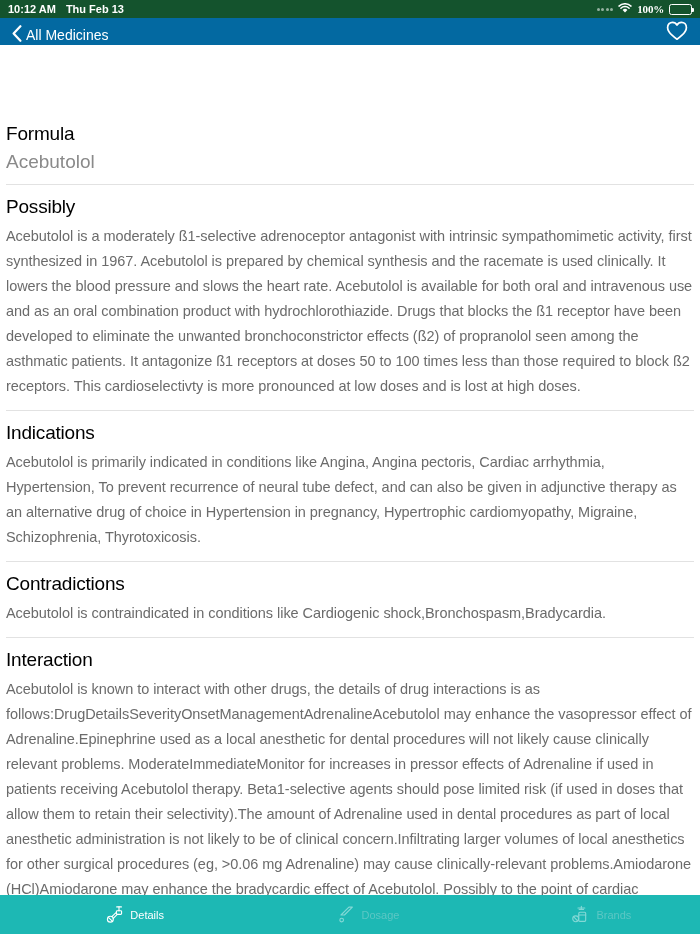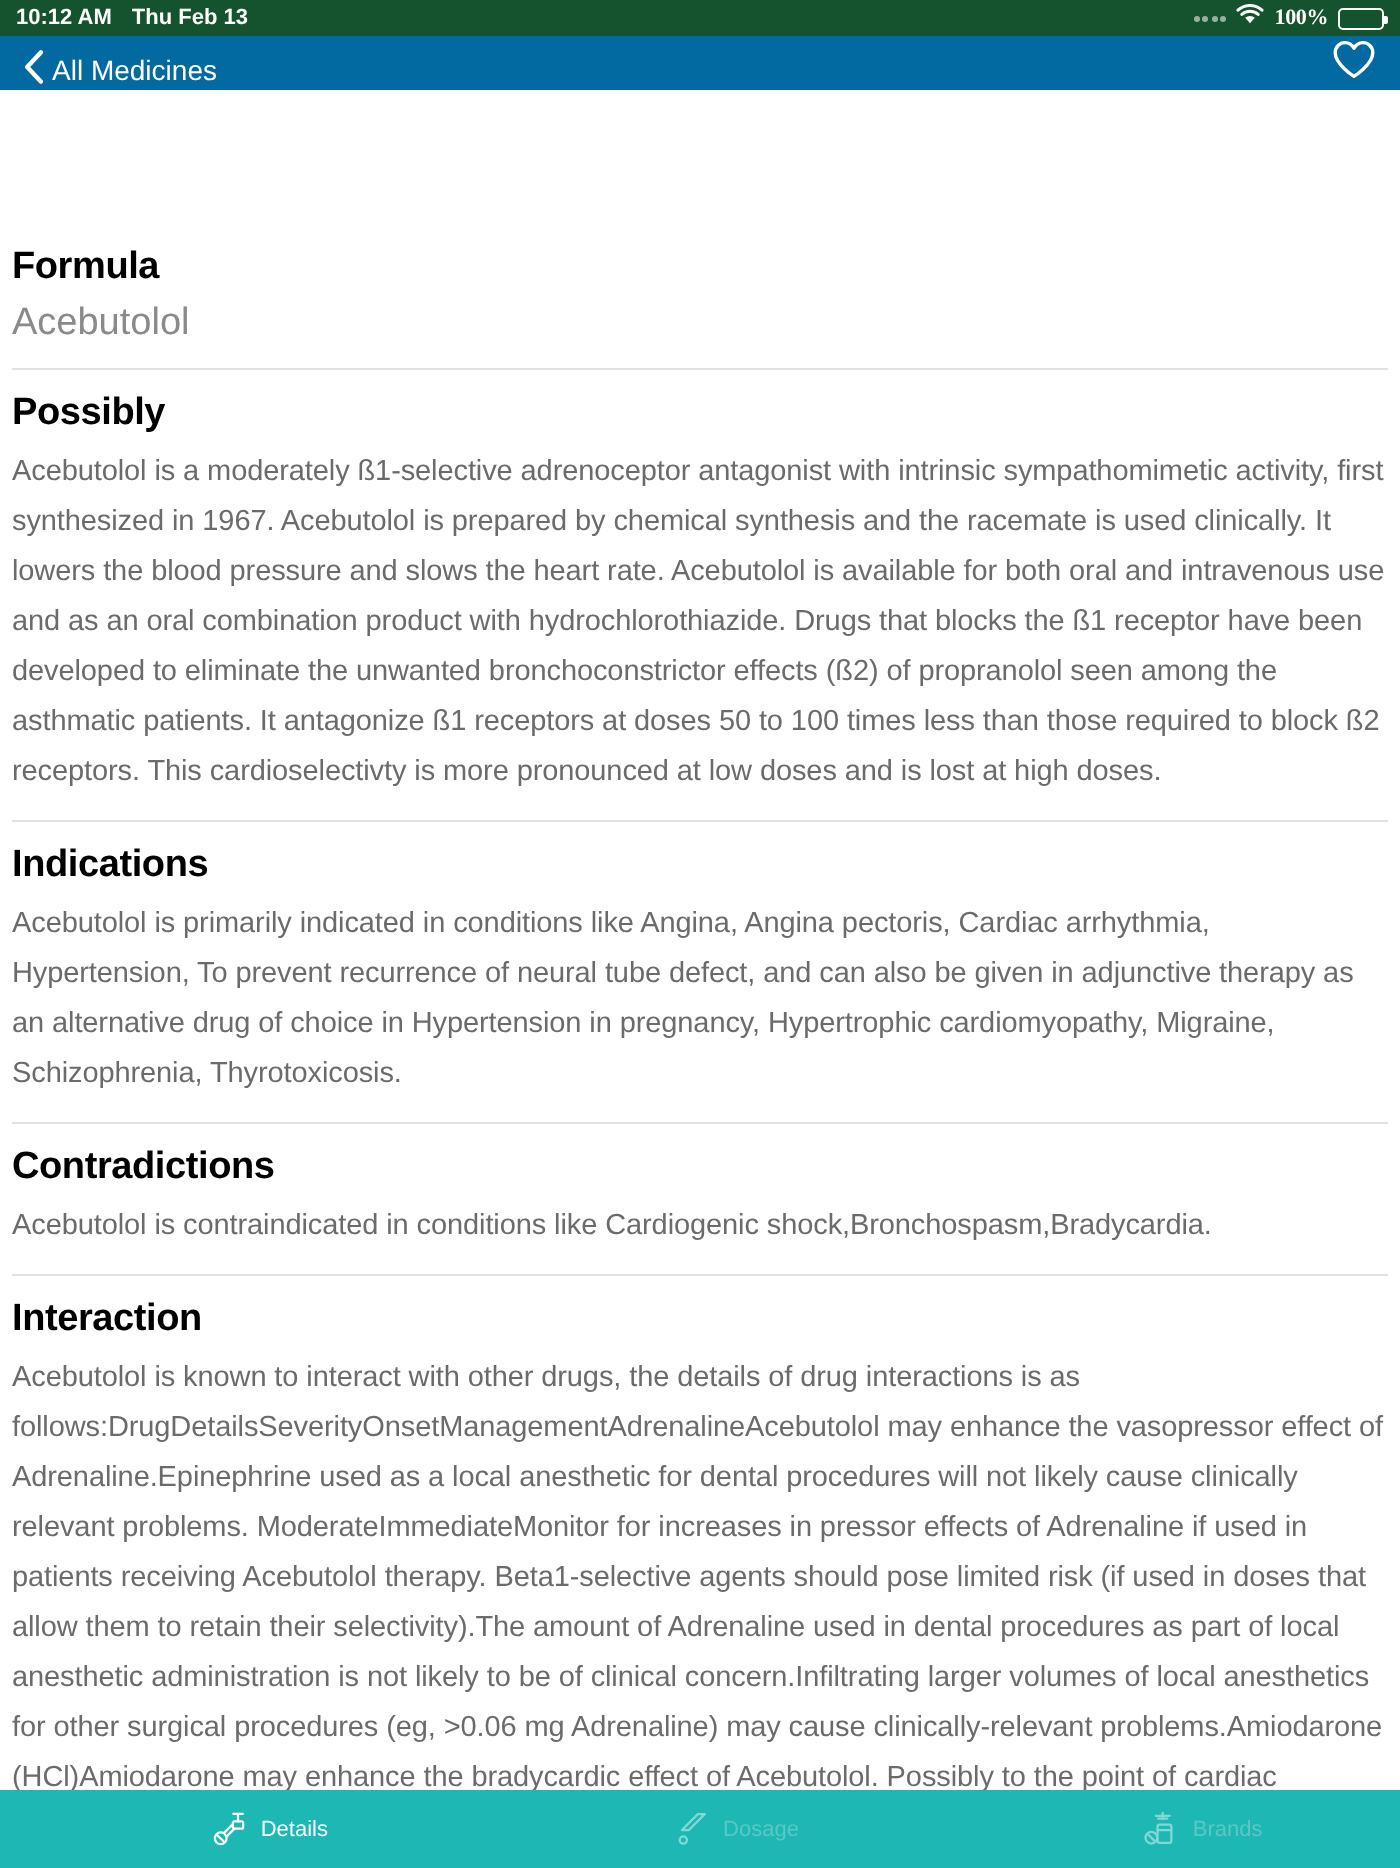--- a/index.html
+++ b/index.html
@@ -88,21 +88,21 @@
     overflow: hidden;
     background: #ffffff;
     padding: 0 6px;
   }
   .top-gap { height: 78px; }
 
   .section { padding: 0; }
   .section-title {
     font-size: 19px;
     color: #000000;
-    font-weight: bold;
+    font-weight: normal;
     letter-spacing: -0.2px;
     padding: 0 0 6px 0;
   }
   .section-body {
     font-size: 14.5px;
     line-height: 25px;
     color: #6b6b6b;
     letter-spacing: -0.05px;
   }
   .formula-value {

